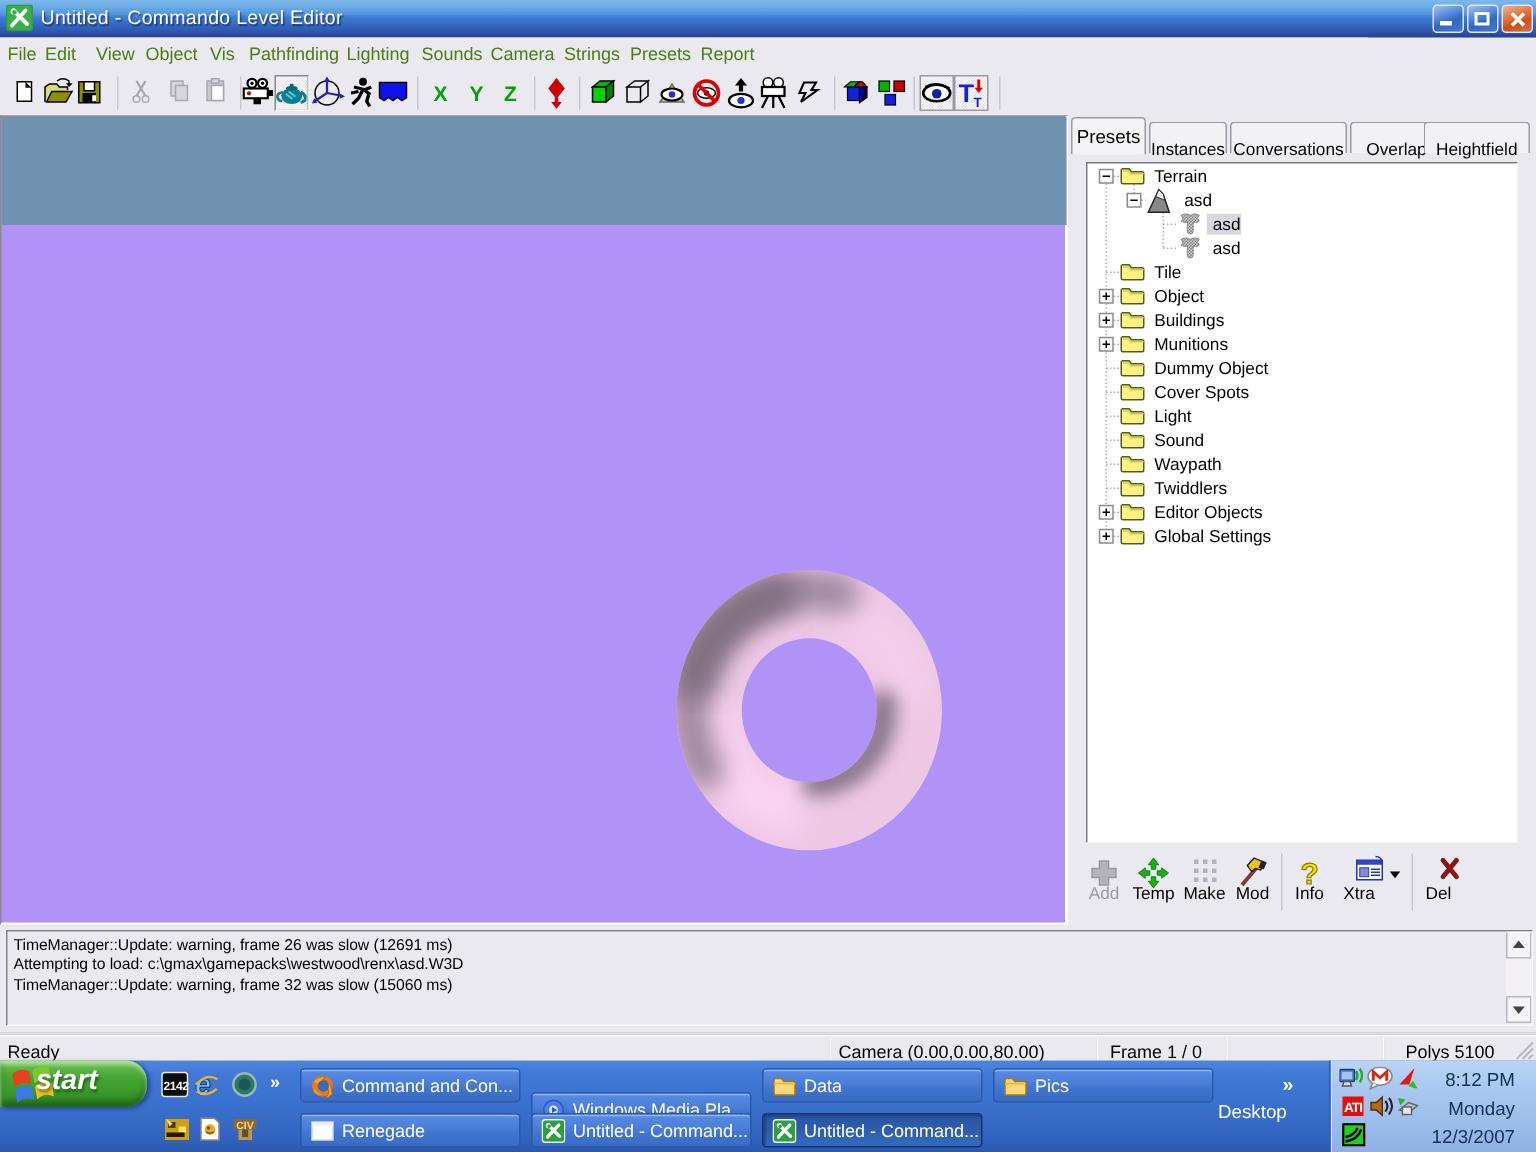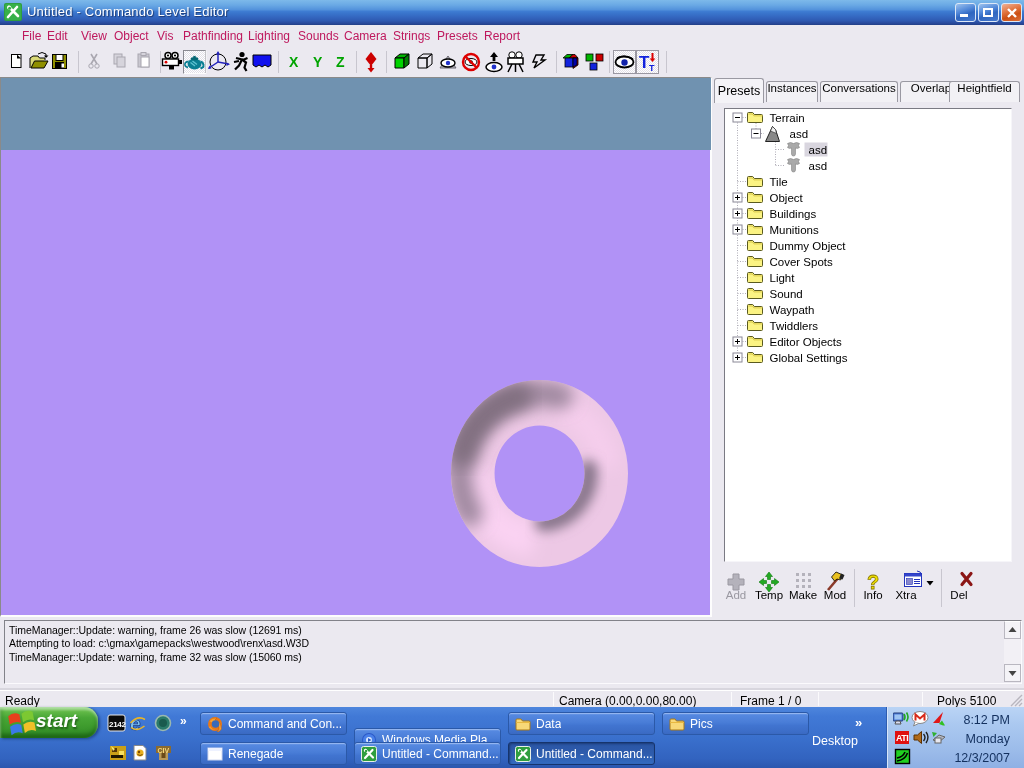--- a/index.html
+++ b/index.html
@@ -15,33 +15,33 @@
 #title-text { left:27px; top:4px; color:#fff; font-size:13px; font-weight:normal; text-shadow:1px 1px 1px rgba(0,0,30,.5); letter-spacing:0.2px; }
 .winbtn { top:3px; width:21px; height:19px; border-radius:3px; border:1px solid #dce8f7; }
 #btn-min  { left:955px; background:linear-gradient(160deg,#9dc2ee 0%, #5087d8 40%, #2f66c0 60%, #4579ce 100%); }
 #btn-max  { left:978px; background:linear-gradient(160deg,#9dc2ee 0%, #5087d8 40%, #2f66c0 60%, #4579ce 100%); }
 #btn-close{ left:1001px; background:linear-gradient(160deg,#f0b196 0%, #e1743f 40%, #cc5014 65%, #dd7139 100%); }
 .winbtn span { position:absolute; color:#fff; }
 #btn-min span { left:4px; top:10px; width:8px; height:3px; background:#fff; }
 #btn-max span { left:4px; top:4px; width:10px; height:9px; border:2px solid #fff; background:transparent; }
 
 
-#menubar { left:17px; top:25px; width:912px; height:21px; background:#ebe9f0; color:#be185d; font-size:12px; }
+#menubar { left:0; top:25px; width:912px; height:21px; background:#ebe9f0; color:#4d7c0f; font-size:12px; }
 #menubar span { position:absolute; top:4px; }
 
 
 #toolbar { left:0; top:46px; width:1024px; height:31px; background:#ebe9f0; }
 
 
 #viewport { left:0; top:77px; width:712px; height:540px; border-top:1px solid #8a8a8a; border-left:1px solid #8a8a8a; border-right:2px solid #fdfdfd; border-bottom:2px solid #fdfdfd; background:#b192f6; }
 #skyband { left:0; top:0; width:710px; height:72px; background:#7092b0; }
 
 
 #rightpanel { left:712px; top:77px; width:312px; height:541px; background:#ebe9f0; }
-.tab { position:absolute; top:4px; height:21px; background:#f2f1f5; border:1px solid #9a99a2; border-bottom:none; border-radius:3px 3px 0 0; font-size:11.5px; color:#000; text-align:center; padding-top:0; }
+.tab { position:absolute; top:4px; height:21px; background:#f2f1f5; border:1px solid #9a99a2; border-bottom:none; border-radius:3px 3px 0 0; font-size:11.5px; color:#000; text-align:center; padding-top:12px; }
 #tab-presets { left:2px; top:1px; height:25px; width:50px; background:#f4f3f7; z-index:3; font-size:12.5px; padding-top:5px;}
 #tab-instances { left:54px; width:52px; }
 #tab-conversations { left:108px; width:78px; }
 #tab-overlap { left:188px; width:62px; }
 #tab-heightfield { left:237px; width:71px; }
 #treebox { left:12px; top:31px; width:288px; height:454px; background:#fff; border-top:1.5px solid #7a7a83; border-left:1.5px solid #7a7a83; border-right:1.5px solid #f6f5f9; border-bottom:1.5px solid #f6f5f9; }
 
 
 #logpanel { left:4px; top:620px; width:1018px; height:64px; background:#ebe9f0; border-top:1.5px solid #828289; border-left:1.5px solid #828289; border-right:1.5px solid #fbfafd; border-bottom:1.5px solid #fbfafd; font-size:10.5px; letter-spacing:-0.05px; color:#000; }
 #logpanel div { position:absolute; left:4px; white-space:pre; }
@@ -50,21 +50,21 @@
 #statusbar { left:0; top:690px; width:1024px; height:17px; background:#ebe9f0; border-top:1px solid #fff; box-shadow:0 -2px 0 #d8d6de; font-size:12px; color:#000; }
 #statusbar span { position:absolute; top:3px; }
 .sbdiv { position:absolute; top:1px; width:1px; height:14px; background:#b2b0b9; border-right:1px solid #fbfafc; }
 
 
 #taskbar { left:0; top:707px; width:1024px; height:61px; background:linear-gradient(#4e86dd 0%, #4179d6 15%, #3a70cd 50%, #3263bf 85%, #2b57ae 100%); }
 #startbtn { left:0; top:0px; width:98px; height:31px; border-radius:0 14px 14px 0;
   background:linear-gradient(#9fd98a 0%, #62b947 15%, #48a636 35%, #3f9c2e 60%, #37922a 80%, #2a7d1e 95%, #226814 100%);
   box-shadow:inset 0 2px 3px #b3e0a8, inset 0 -3px 5px #1c6413, 2px 1px 3px rgba(0,20,60,.45);
 }
-#startbtn .stext { position:absolute; left:36px; top:3px; color:#fff; font-size:19px; font-weight:bold; font-style:italic; text-shadow:1px 2px 2px rgba(0,40,0,.5); }
+#startbtn .stext { position:absolute; left:24px; top:3px; color:#fff; font-size:19px; font-weight:bold; font-style:italic; text-shadow:1px 2px 2px rgba(0,40,0,.5); }
 .taskbtn { position:absolute; width:147px; height:23px; border-radius:3px; border:1px solid #2b59a8;
   background:linear-gradient(#7fa8ec 0%, #5588e0 10%, #497dd7 45%, #4174d0 60%, #3c6dc7 90%, #3a69c2 100%);
   box-shadow:inset 0 1px 0 #93b5f0; color:#fff; font-size:12px; }
 .taskbtn .lbl { position:absolute; left:27px; top:4px; white-space:nowrap; overflow:hidden; }
 .taskbtn.active { background:linear-gradient(#2a55a4 0%, #2e5cad 50%, #336bc0 100%); box-shadow:inset 1px 1px 2px #1c3c78; border-color:#16346c; }
 #tray { left:886px; top:0; width:138px; height:61px; background:linear-gradient(#bad4f5 0%, #aac8f0 30%, #9cbcea 70%, #8fb0e4 100%); border-left:1px solid #2d5cb0; box-shadow:inset 1px 0 0 #d8e6fa; color:#13305e; font-size:12.5px; }
 #tray .t { position:absolute; right:14px; }
 </style>
 </head>
 <body>

